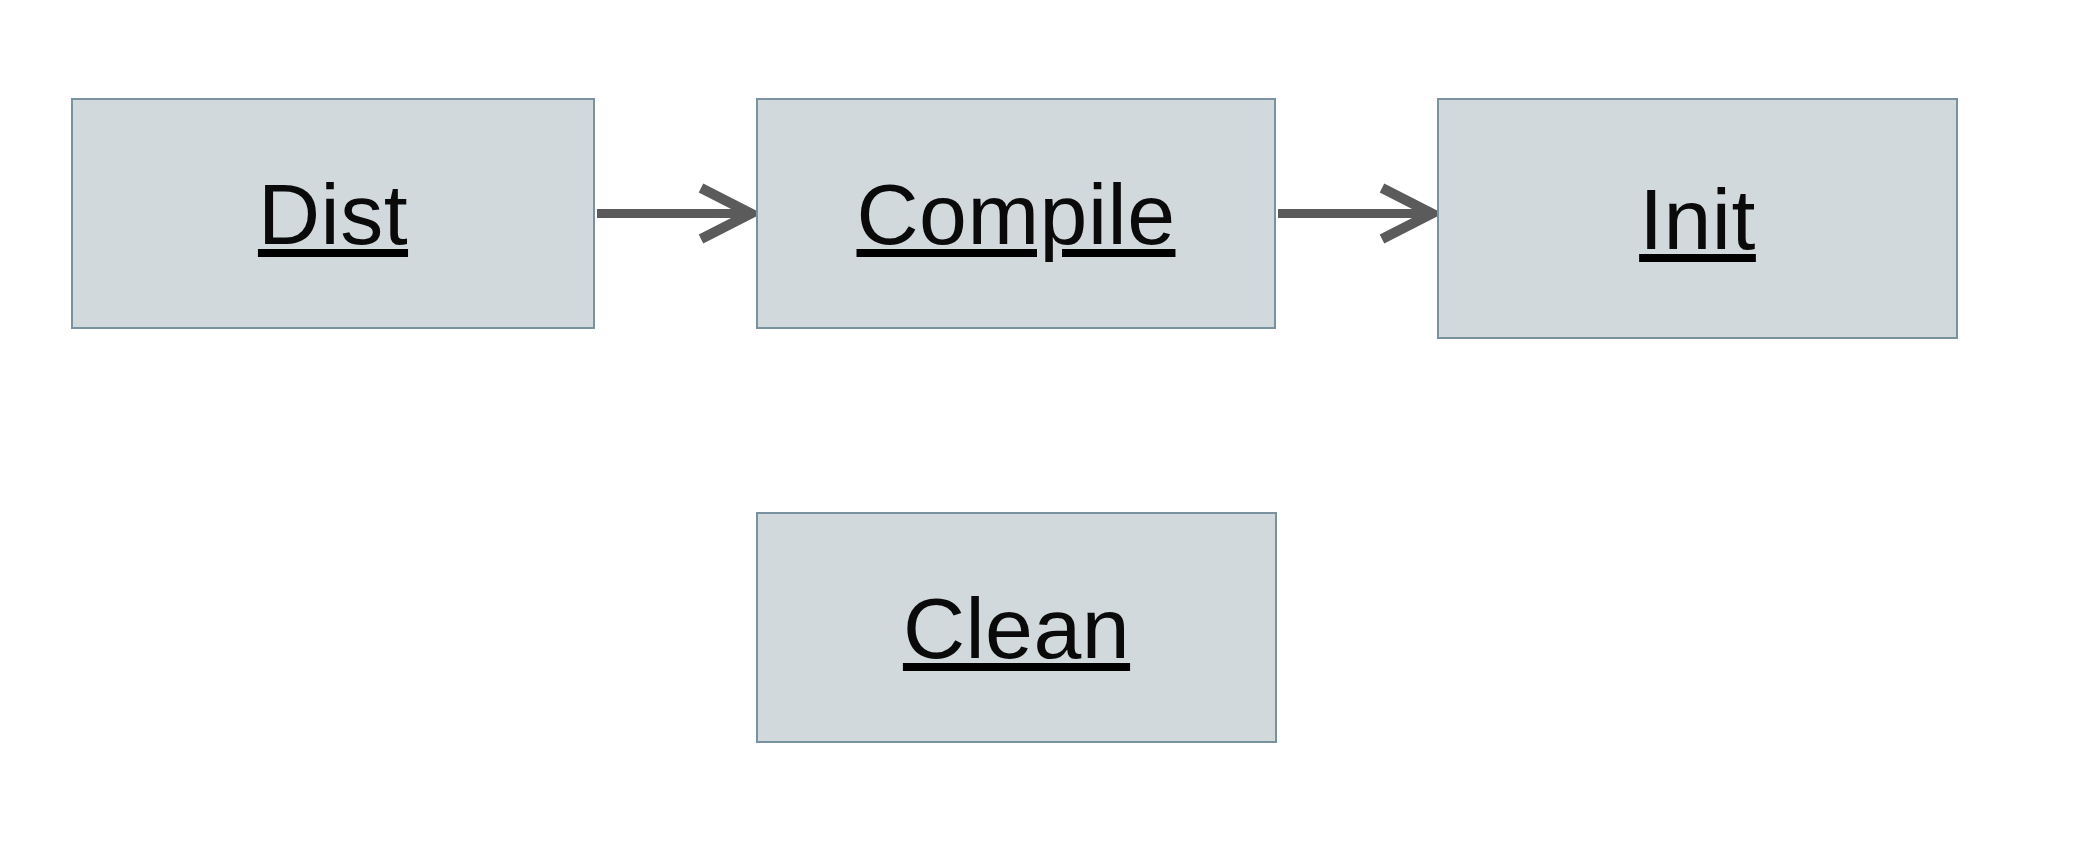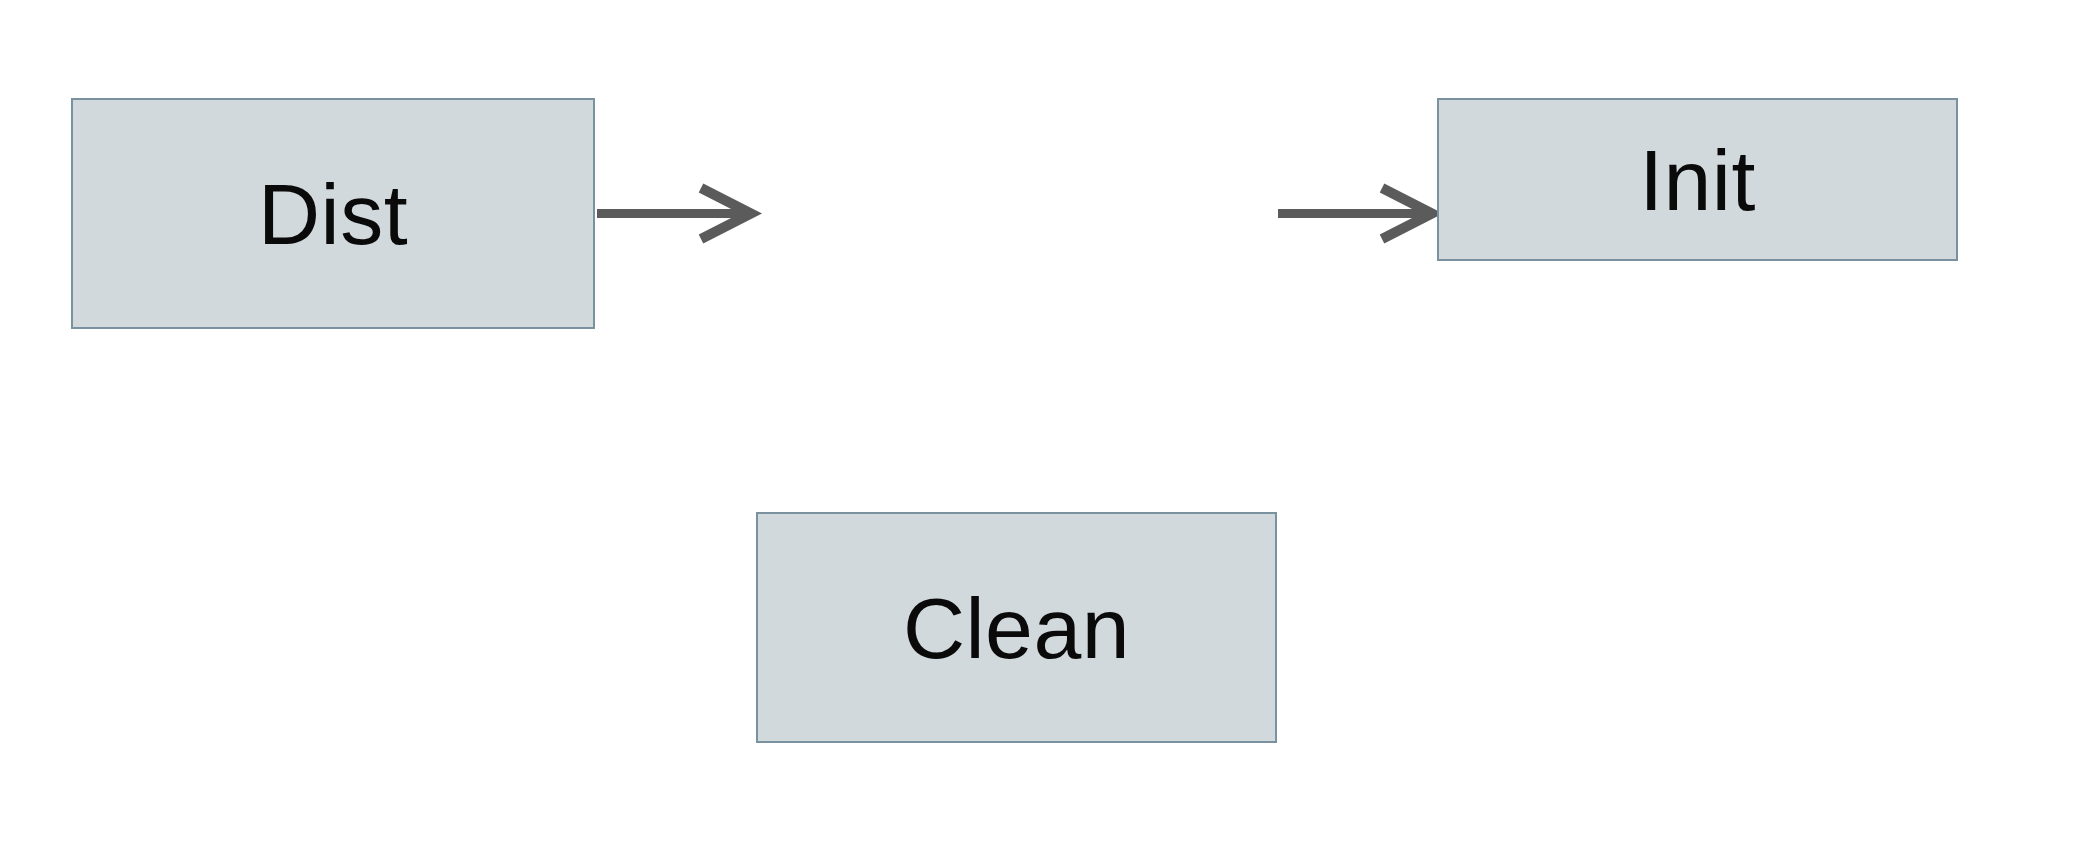--- a/index.html
+++ b/index.html
@@ -21,32 +21,33 @@
     width: 2078px; height: 848px;
     background: var(--bg);
   }
   .node {
     position: absolute;
     background: var(--node-fill);
     border: 2px solid var(--node-border);
     display: flex;
     align-items: center;
     justify-content: center;
+    text-decoration: underline;
   }
   .node .label {
     font-size: 86px;
     font-weight: 400;
     color: var(--label-color);
     letter-spacing: 0.5px;
     line-height: 1;
     white-space: nowrap;
   }
   .node-dist    { left: 71px;   top: 98px;  width: 524px; height: 231px; }
   .node-compile { left: 756px;  top: 98px;  width: 520px; height: 231px; }
-  .node-init    { left: 1437px; top: 98px;  width: 521px; height: 163px; }
+  .node-init    { left: 1437px; top: 98px;  width: 521px; height: 241px; }
   .node-clean   { left: 756px;  top: 512px; width: 521px; height: 231px; justify-content: center; }
   svg.edges {
     position: absolute;
     left: 0; top: 0;
     width: 2078px; height: 848px;
     pointer-events: none;
   }
   svg.edges .shaft {
     stroke: var(--arrow-color);
     stroke-width: 9;
@@ -73,20 +74,23 @@
     <g>
       <line class="shaft" x1="1278" y1="213.5" x2="1430" y2="213.5"></line>
       <path class="head" d="M 1382 188 L 1432 213.5 L 1382 239"></path>
     </g>
   </svg>
 
   <div class="node node-dist">
     <span class="label">Dist</span>
   </div>
 
+  <div class="node node-compile">
+    <span class="label">Compile</span>
+  </div>
 
   <div class="node node-init">
     <span class="label">Init</span>
   </div>
 
   <div class="node node-clean">
     <span class="label">Clean</span>
   </div>
 
 </div>

